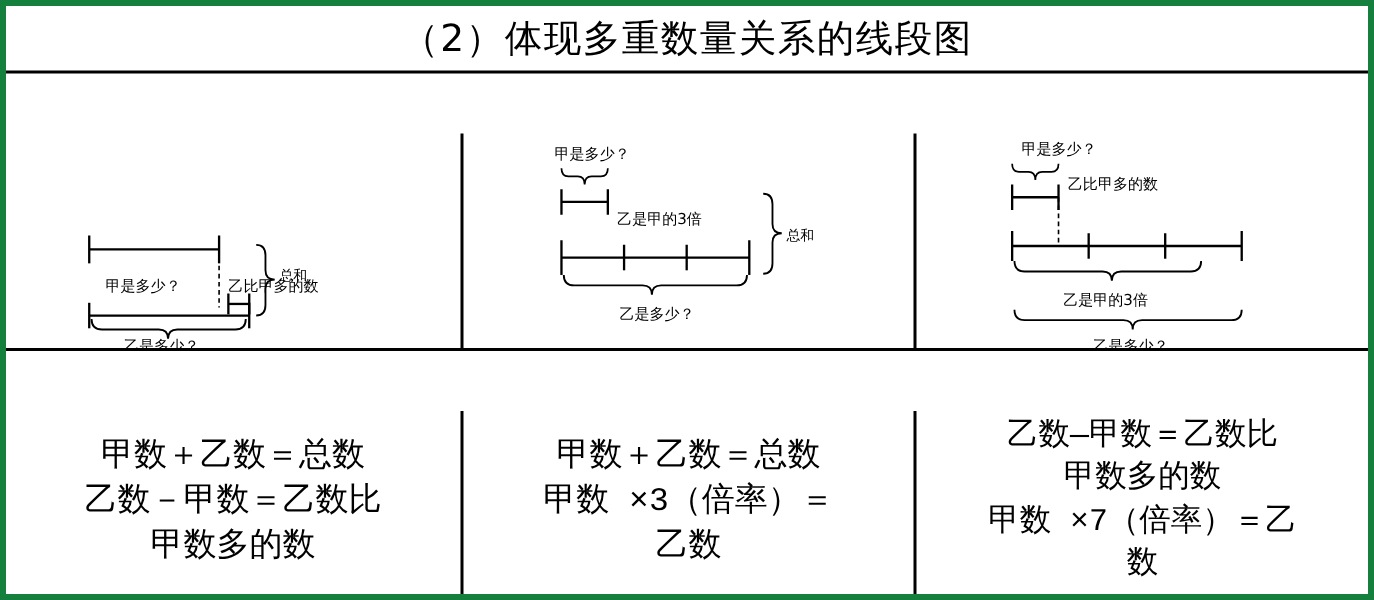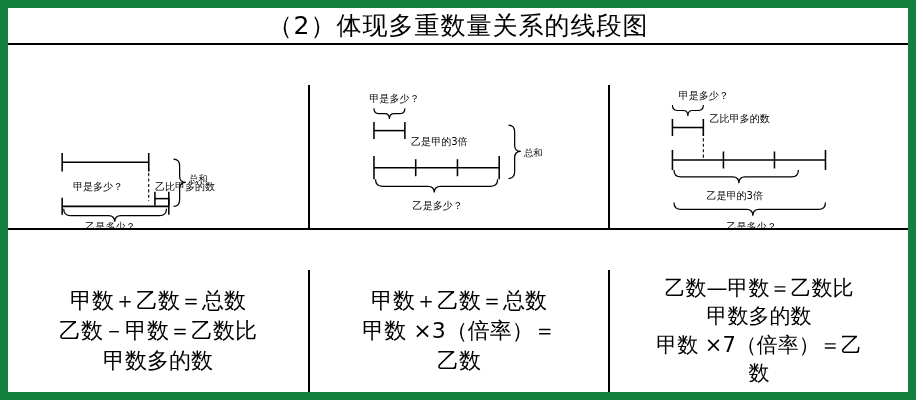--- a/index.html
+++ b/index.html
@@ -6,21 +6,21 @@
   body{
     width:916px;height:400px;
     background:#ffffff;
     font-family:"DejaVu Sans","Liberation Sans",sans-serif;
     color:#000;
     overflow:hidden;
   }
   .table{
     box-sizing:border-box;
     width:916px;height:400px;
-    border:8px solid #15803d;
+    border:4px solid #15803d;
     display:flex;flex-direction:column;
   }
   .row-title{
     box-sizing:border-box;
     height:46px;
     border-bottom:2px solid #000;
     display:flex;align-items:center;justify-content:center;
   }
   .title-text{
     font-size:25px;
@@ -30,20 +30,21 @@
   .row-diagrams{
     box-sizing:border-box;
     height:185px;
     border-bottom:2px solid #000;
     display:flex;
   }
   .row-formulas{
     box-sizing:border-box;
     flex:1;
     display:flex;
+    font-family:Liberation Mono, monospace;
   }
   .cell{
     box-sizing:border-box;
     flex:1 1 33.333%;
     position:relative;
     margin-top:40px;
   }
   .cell + .cell{border-left:2px solid #000;}
   .diag-svg{display:block;width:100%;height:100%;}
   .formula-cell{

